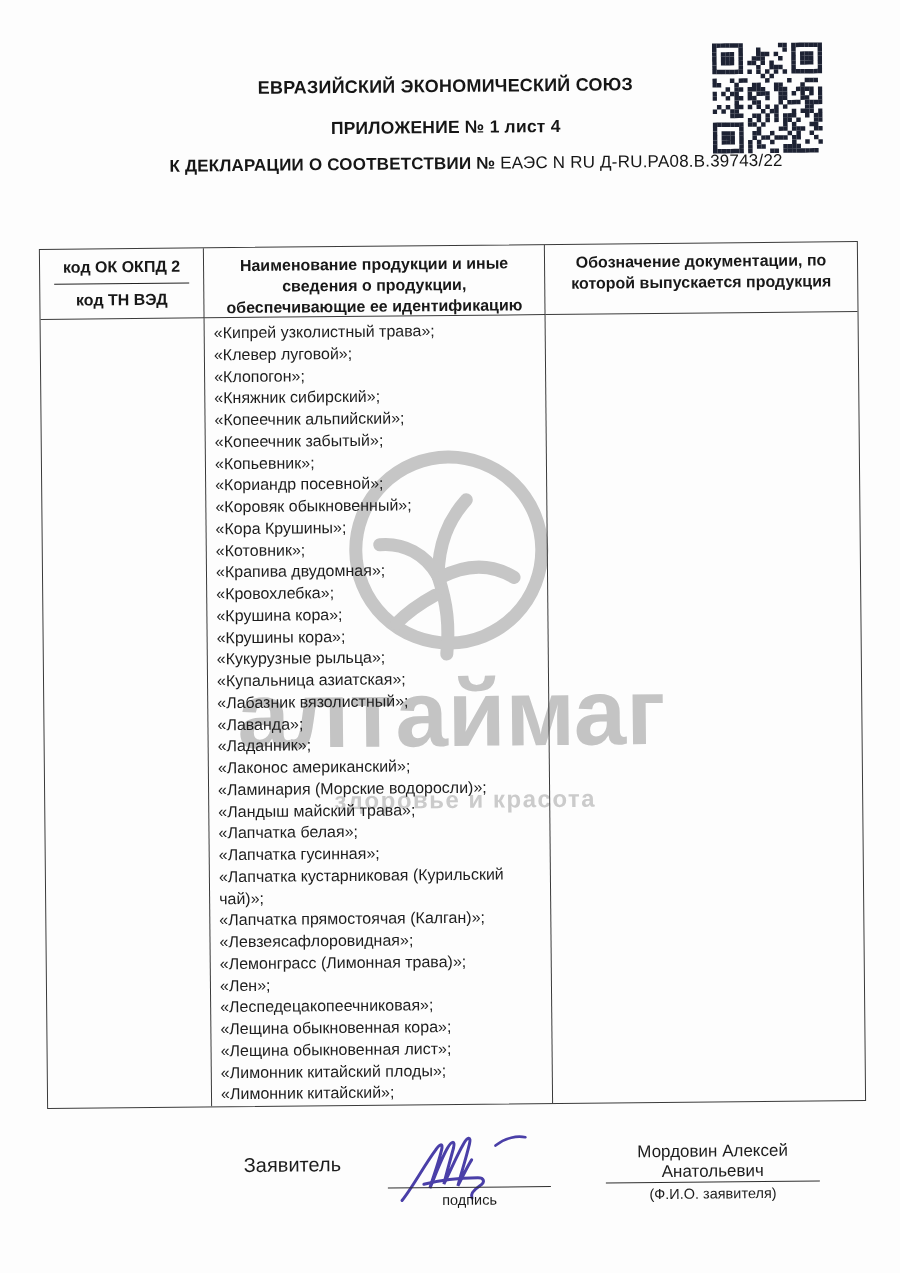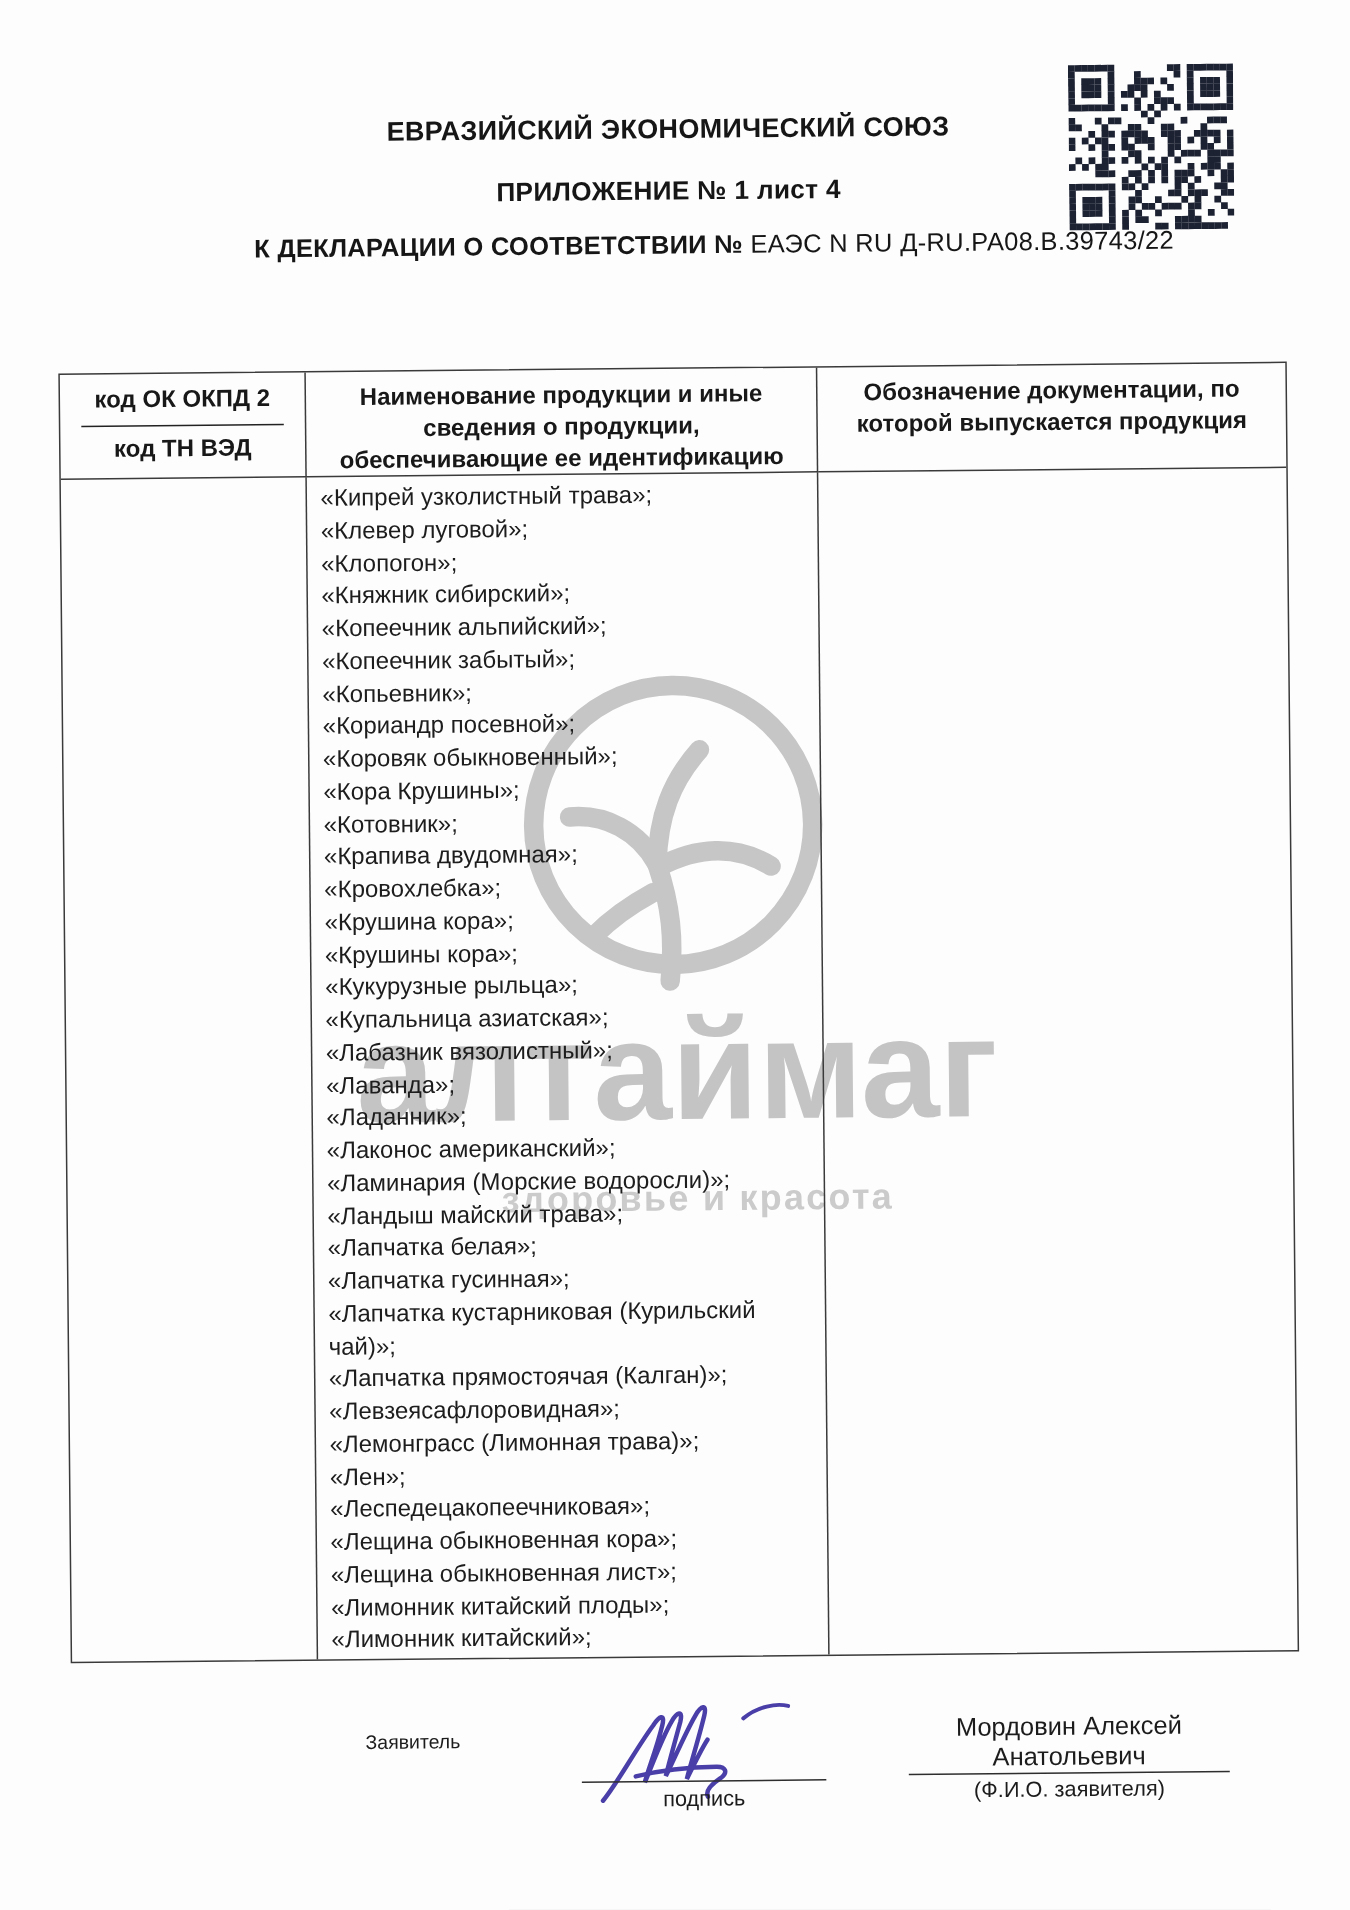--- a/index.html
+++ b/index.html
@@ -56,21 +56,21 @@
   .hcell{border-bottom:1.6px solid #3a3a3a;font-weight:bold;font-size:16px;
          text-align:center;padding-top:7px;line-height:21px;color:#181818;}
   #c1h .frac{border-top:1.8px solid #222;margin:6px 14px 5px 14px;height:0;}
   #c2h,#c3h{padding-left:10px;padding-right:10px;}
   #body-mid{
     font-size:16px;line-height:21.75px;
     padding:4px 6px 0 9px;color:#1d1d1d;
   }
   .pline{white-space:normal;}
   
-  .ft{font-size:13px;color:#1c1c1c;}
+  .ft{font-size:20px;color:#1c1c1c;}
   #applicant{left:238px;top:1152px;}
   #sigwrap{left:378px;top:1128px;width:180px;height:80px;}
   #sigline{left:382px;top:1187px;width:163px;border-top:1.6px solid #2e2e2e;height:0;}
   #sigcap{left:382px;top:1192px;width:163px;text-align:center;font-size:14.5px;}
   #nameblock{left:600px;top:1144px;width:214px;text-align:center;line-height:20px;font-size:17px;}
   #nameline{left:600px;top:1184px;width:214px;border-top:1.6px solid #2e2e2e;height:0;}
   #namecap{left:600px;top:1188px;width:214px;text-align:center;font-size:14.5px;}
 </style>
 </head>
 <body>

